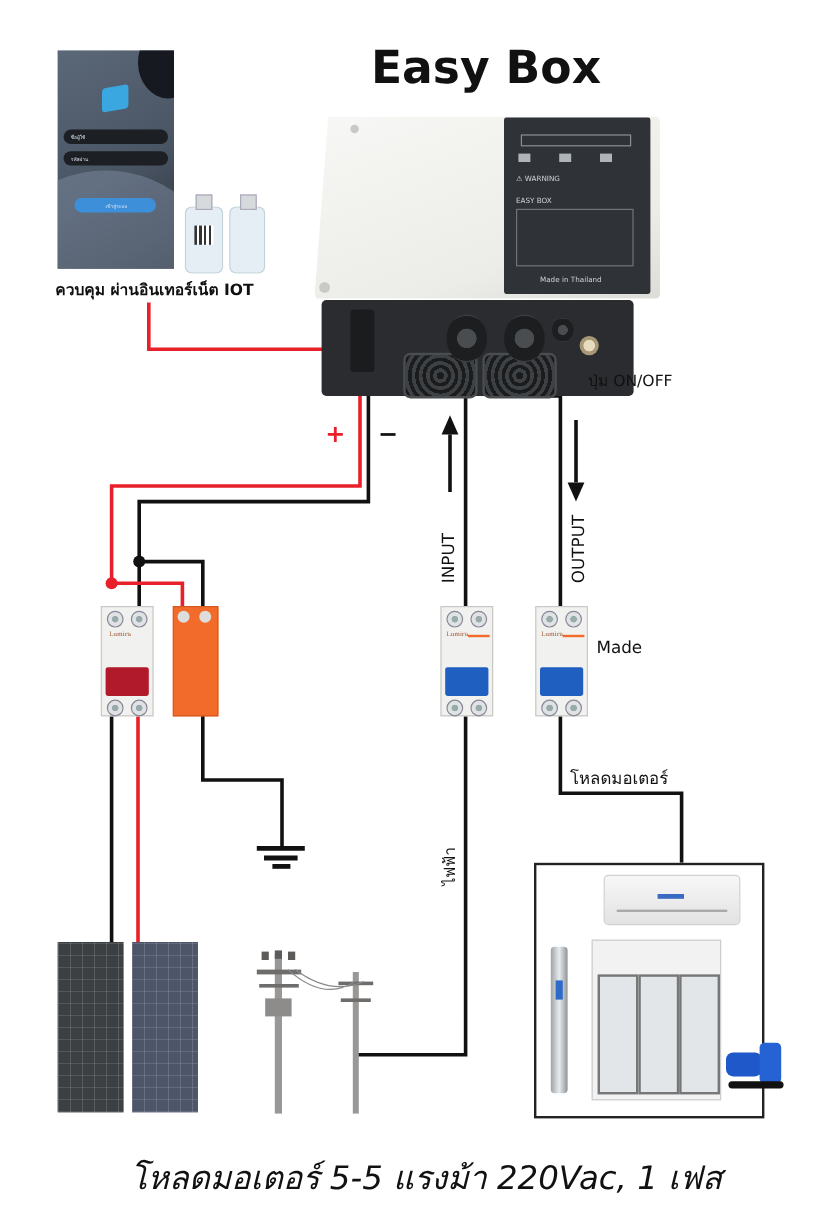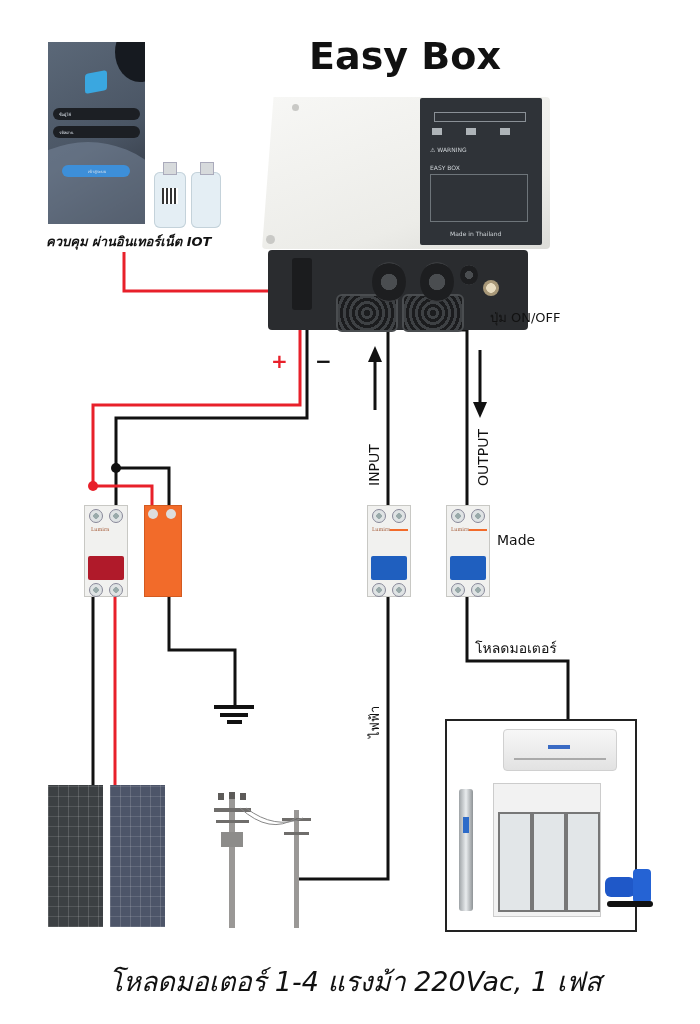--- a/index.html
+++ b/index.html
@@ -108,21 +108,21 @@
 </div>
 
 <div class="abs usb" style="left:154px;top:172px;width:32px;height:56px;">
   <div class="plug" style="left:9px;"></div>
   <div style="position:absolute;left:8px;top:16px;width:16px;height:16px;background:repeating-linear-gradient(90deg,#333 0 2px,#fff 2px 4px);"></div>
 </div>
 <div class="abs usb" style="left:191px;top:172px;width:30px;height:56px;">
   <div class="plug" style="left:9px;"></div>
 </div>
 
-<div class="abs label" style="left:46px;top:231px;font-size:13px;font-style:italic;">ควบคุม ผ่านอินเทอร์เน็ต IOT</div>
+<div class="abs label" style="left:46px;top:231px;font-size:13px;">ควบคุม ผ่านอินเทอร์เน็ต IOT</div>
 
 <div class="abs box-top"></div>
 <div class="abs" style="left:292px;top:104px;width:7px;height:7px;border-radius:50%;background:#c9c9c6;"></div>
 <div class="abs" style="left:266px;top:235px;width:9px;height:9px;border-radius:50%;background:#c9c9c6;"></div>
 <div class="abs" style="left:524px;top:233px;width:9px;height:9px;border-radius:50%;background:#c9c9c6;"></div>
 <div class="abs panel">
   <div style="position:absolute;left:14px;top:14px;width:90px;height:8px;border:1px solid #8a9096;"></div>
   <div style="position:absolute;left:12px;top:30px;width:10px;height:7px;background:#aeb4b8;"></div>
   <div style="position:absolute;left:46px;top:30px;width:10px;height:7px;background:#aeb4b8;"></div>
   <div style="position:absolute;left:80px;top:30px;width:10px;height:7px;background:#aeb4b8;"></div>
@@ -201,13 +201,13 @@
     <div style="position:absolute;left:38px;top:28px;width:30px;height:96px;background:#e2e6e8;border:2px solid #777;"></div>
     <div style="position:absolute;left:72px;top:28px;width:30px;height:96px;background:#e2e6e8;border:2px solid #777;"></div>
   </div>
   <div style="position:absolute;left:158px;top:148px;width:54px;height:44px;">
     <div style="position:absolute;left:0;top:8px;width:30px;height:20px;background:#1f58c8;border-radius:6px;"></div>
     <div style="position:absolute;left:28px;top:0;width:18px;height:34px;background:#2563d4;border-radius:4px;"></div>
     <div style="position:absolute;left:2px;top:32px;width:46px;height:6px;background:#111;border-radius:3px;"></div>
   </div>
 </div>
 
-<div class="abs caption">โหลดมอเตอร์ 1-4 แรงม้า 220Vac, 1 เฟส</div>
+<div class="abs caption">โหลดมอเตอร์ 5-5 แรงม้า 220Vac, 1 เฟส</div>
 
 </body></html>

